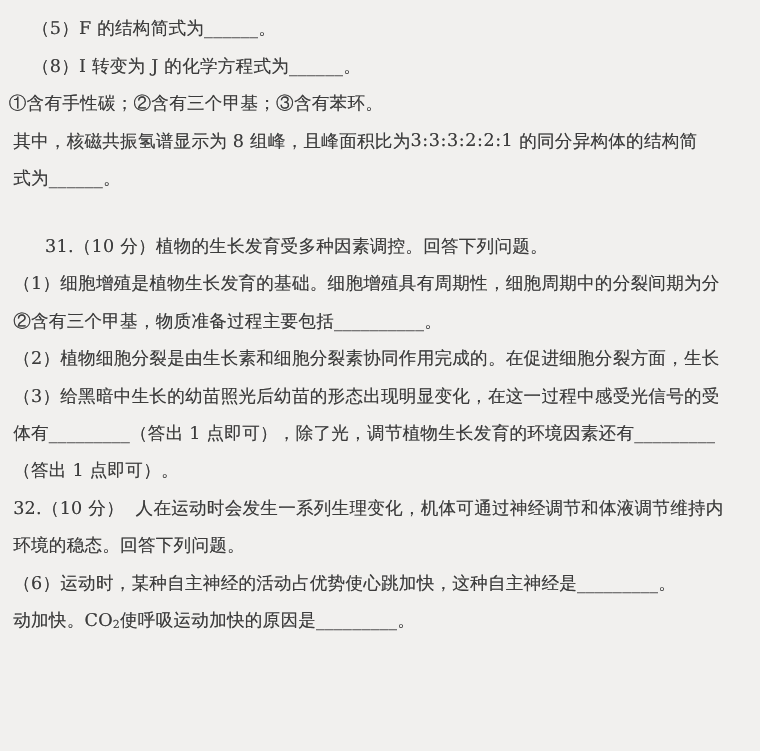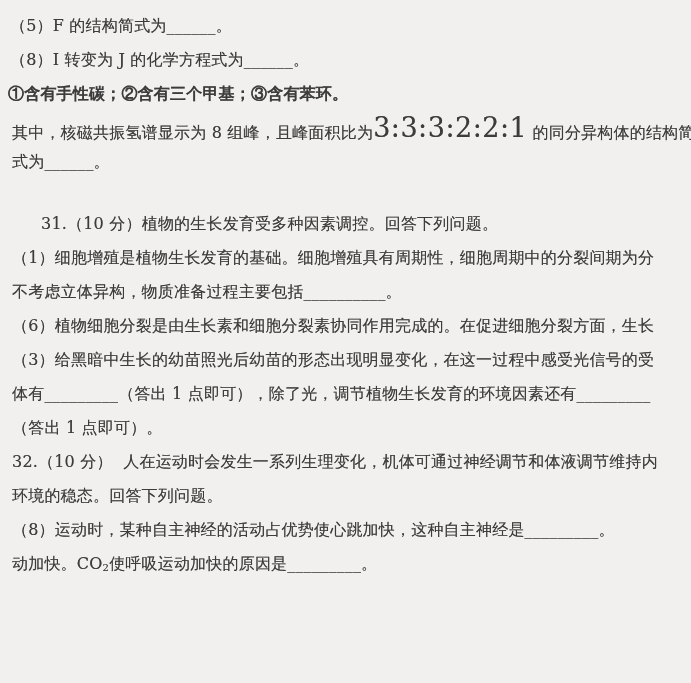--- a/index.html
+++ b/index.html
@@ -17,26 +17,26 @@
     color: #3c3c3c;
     text-shadow: 0 0 0.6px rgba(60,60,60,0.55);
   }
   .line {
     height: 34px;
     line-height: 34px;
     white-space: pre;
     letter-spacing: 0.2px;
     overflow: visible;
   }
-  .indent-a { padding-left: 10px; }
+  .indent-a { padding-left: 29px; }
   .indent-b { padding-left: 12px; }
-  .indent-c { padding-left: 8px; font-weight: bold; }
+  .indent-c { padding-left: 8px; }
   .block-start { margin-top: 28px; padding-left: 41px; }
   .ratio {
-    font-size: 27px;
+    font-size: 16px;
     letter-spacing: 0.5px;
     vertical-align: 1px;
     font-weight: 500;
     text-align: center;
   }
   .sub {
     font-size: 10px;
     vertical-align: -2px;
   }
 </style>
@@ -45,23 +45,23 @@
 
 <div class="page">
   <div>
       <div class="line indent-a"><span>（5）F 的结构简式为______。</span></div>
       <div class="line indent-a"><span>（8）I 转变为 J 的化学方程式为______。</span></div>
       <div class="line indent-c"><span>①含有手性碳；②含有三个甲基；③含有苯环。</span></div>
       <div class="line indent-b"><span>其中，核磁共振氢谱显示为 8 组峰，且峰面积比为</span><span class="ratio">3:3:3:2:2:1</span><span> 的同分异构体的结构简</span></div>
       <div class="line indent-b"><span>式为______。</span></div>
       <div class="line indent-b block-start"><span>31.（10 分）植物的生长发育受多种因素调控。回答下列问题。</span></div>
       <div class="line indent-b"><span>（1）细胞增殖是植物生长发育的基础。细胞增殖具有周期性，细胞周期中的分裂间期为分</span></div>
-      <div class="line indent-b"><span>不考虑立体异构，物质准备过程主要包括__________。</span></div>
-      <div class="line indent-b"><span>（6）植物细胞分裂是由生长素和细胞分裂素协同作用完成的。在促进细胞分裂方面，生长</span></div>
+      <div class="line indent-b"><span>②含有三个甲基，物质准备过程主要包括__________。</span></div>
+      <div class="line indent-b"><span>（2）植物细胞分裂是由生长素和细胞分裂素协同作用完成的。在促进细胞分裂方面，生长</span></div>
       <div class="line indent-b"><span>（3）给黑暗中生长的幼苗照光后幼苗的形态出现明显变化，在这一过程中感受光信号的受</span></div>
       <div class="line indent-b"><span>体有_________（答出 1 点即可），除了光，调节植物生长发育的环境因素还有_________</span></div>
       <div class="line indent-b"><span>（答出 1 点即可）。</span></div>
       <div class="line indent-b"><span>32.（10 分）  人在运动时会发生一系列生理变化，机体可通过神经调节和体液调节维持内</span></div>
       <div class="line indent-b"><span>环境的稳态。回答下列问题。</span></div>
-      <div class="line indent-b"><span>（8）运动时，某种自主神经的活动占优势使心跳加快，这种自主神经是_________。</span></div>
+      <div class="line indent-b"><span>（6）运动时，某种自主神经的活动占优势使心跳加快，这种自主神经是_________。</span></div>
       <div class="line indent-b"><span>动加快。CO</span><span class="sub">2</span><span>使呼吸运动加快的原因是_________。</span></div>
     </div>
 </div>
 
 </body></html>

